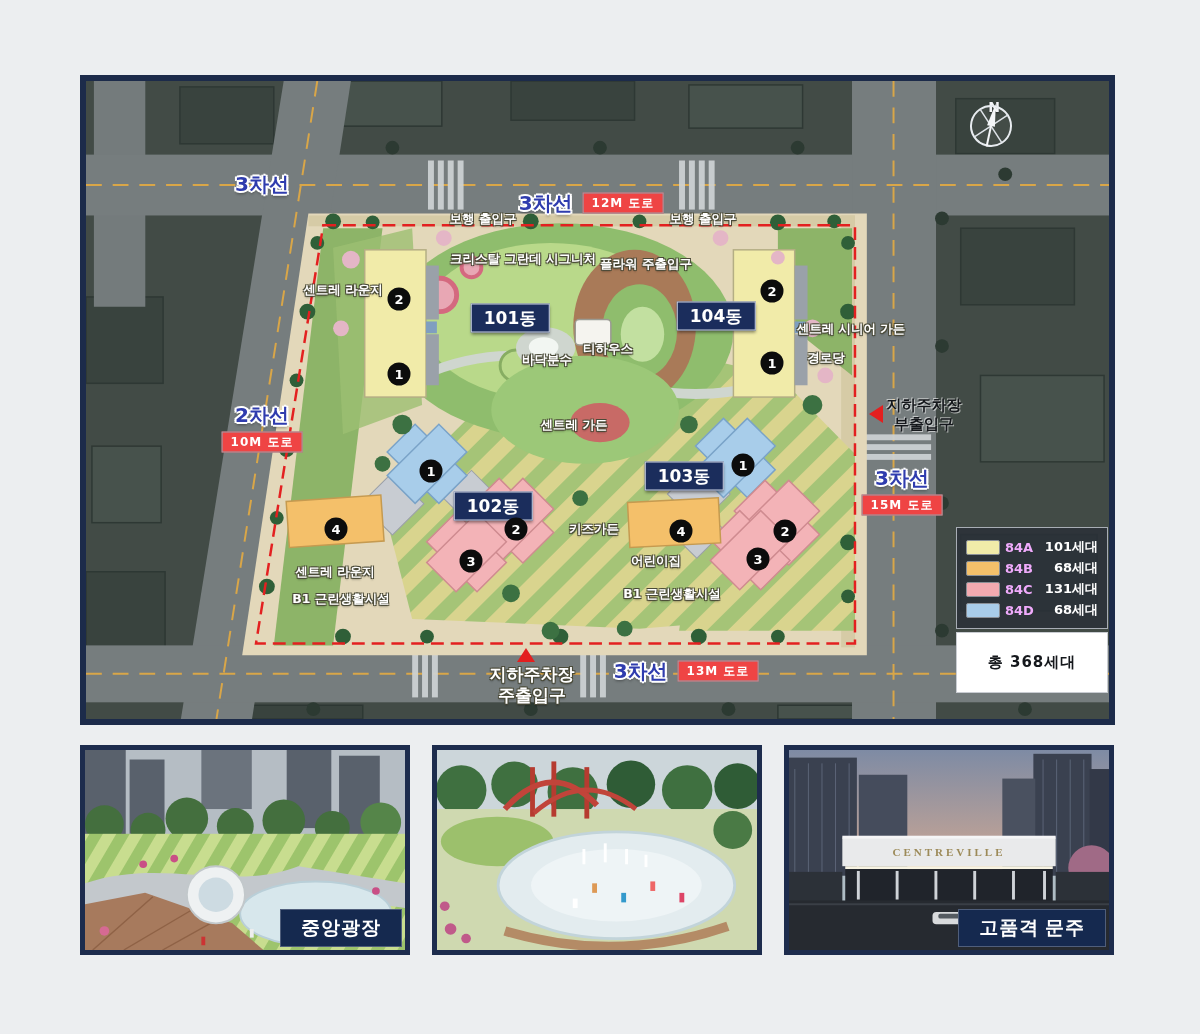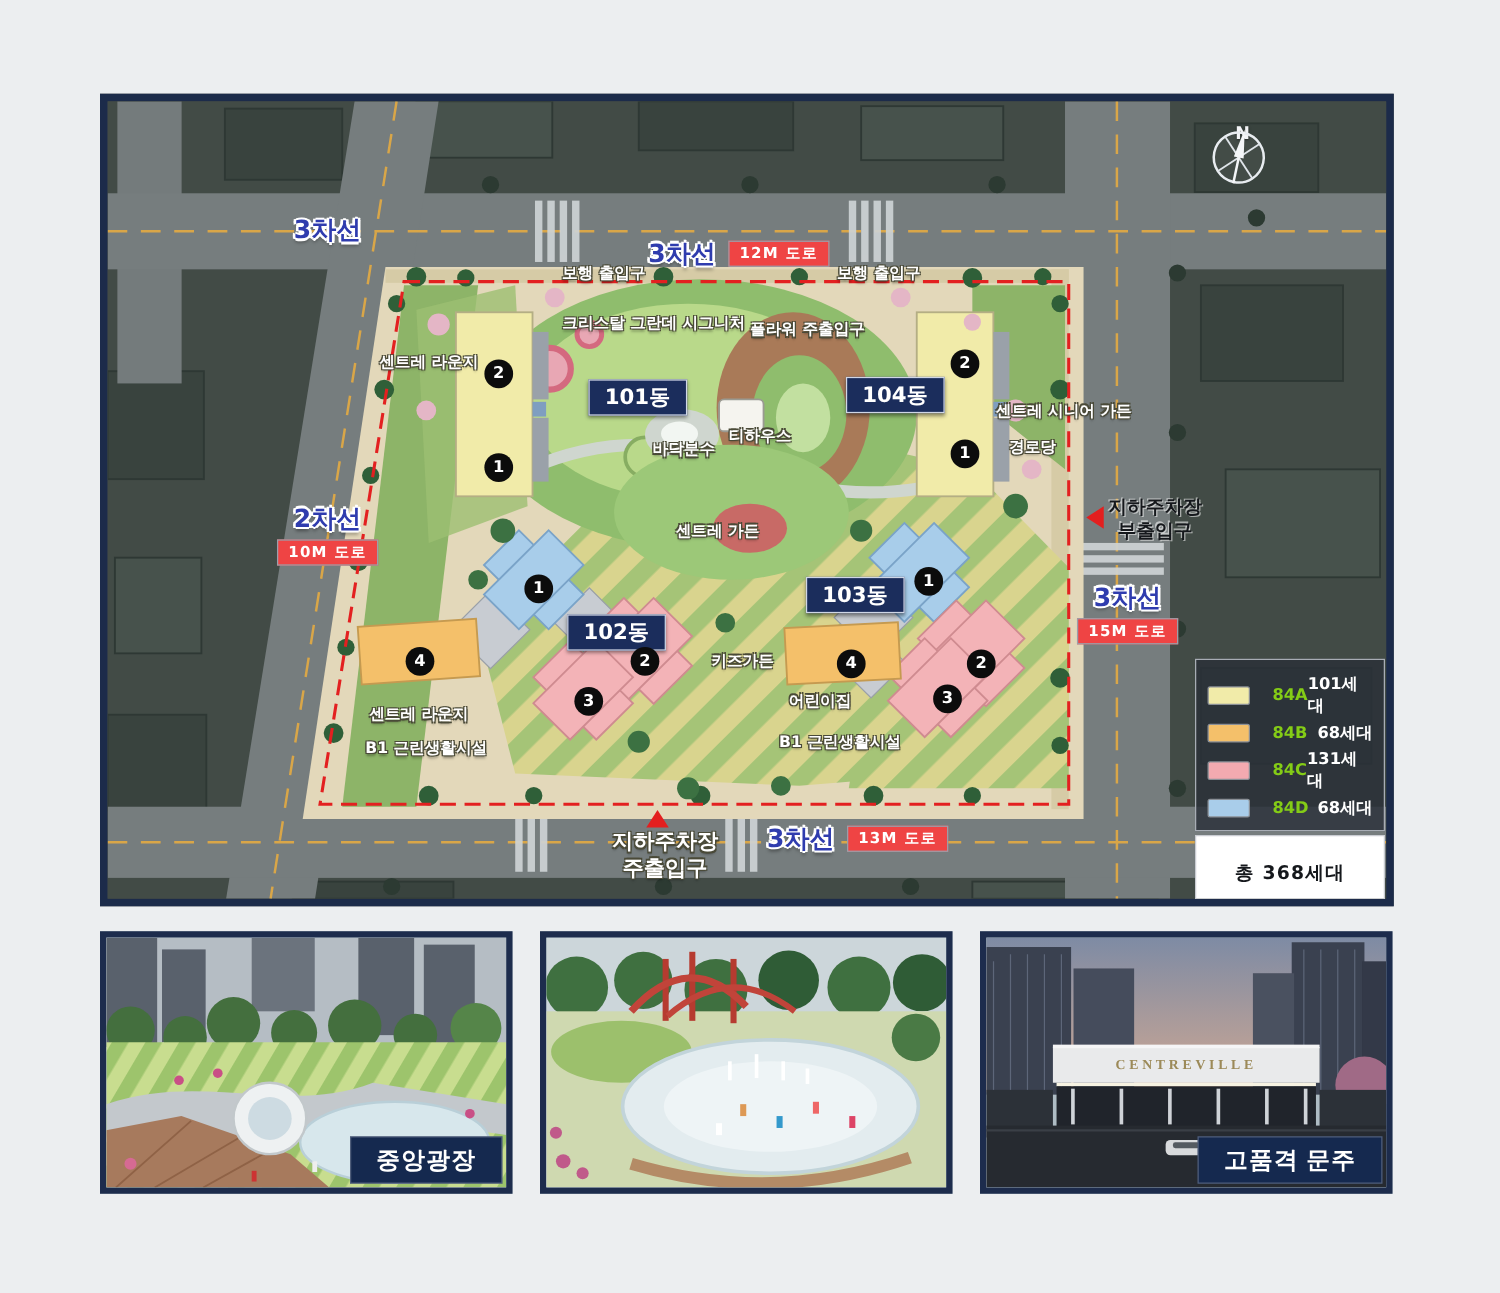--- a/index.html
+++ b/index.html
@@ -29,21 +29,21 @@
        border-right:14px solid #e31f1f;}
   .tri-up{width:0;height:0;border-left:9px solid transparent;border-right:9px solid transparent;
        border-bottom:14px solid #e31f1f;}
   .two-line{text-align:center;line-height:1.25;}
   .big-entrance{font-size:17px;}
   
   .legend{position:absolute;left:870px;top:446px;width:152px;}
   .legend-box{background:rgba(42,47,56,.82);border:1px solid #a8adb5;padding:7px 9px 6px 9px;box-sizing:border-box;}
   .legend-row{display:flex;align-items:center;margin:3px 0;}
   .swatch{width:32px;height:13px;border:1px solid #8b9097;border-radius:2px;flex:0 0 auto;}
-  .ltype{color:#84cc16;font-size:13px;font-weight:bold;margin-left:18px;}
+  .ltype{color:#f0abfc;font-size:13px;font-weight:bold;margin-left:5px;}
   .lcount{color:#fff;font-size:13px;font-weight:bold;margin-left:auto;}
   .legend-total{background:#fff;color:#15181c;font-size:15px;font-weight:bold;text-align:center;
        padding:20px 0;margin-top:3px;letter-spacing:1px;border:1px solid #c9ccd2;}
   
   .compass{position:absolute;left:878px;top:18px;width:60px;height:80px;text-align:center;}
   .compass .n{color:#f2f4f6;font-size:14px;font-weight:bold;text-shadow:0 1px 2px rgba(0,0,0,.6);}
   
   .photos{position:absolute;left:80px;top:745px;width:1035px;display:flex;gap:22px;}
   .photo{position:relative;width:330px;height:210px;border:5px solid #1d2c4d;box-sizing:border-box;
        overflow:hidden;background:#aebcc4;flex:0 0 auto;font-family:Liberation Serif, serif;}

